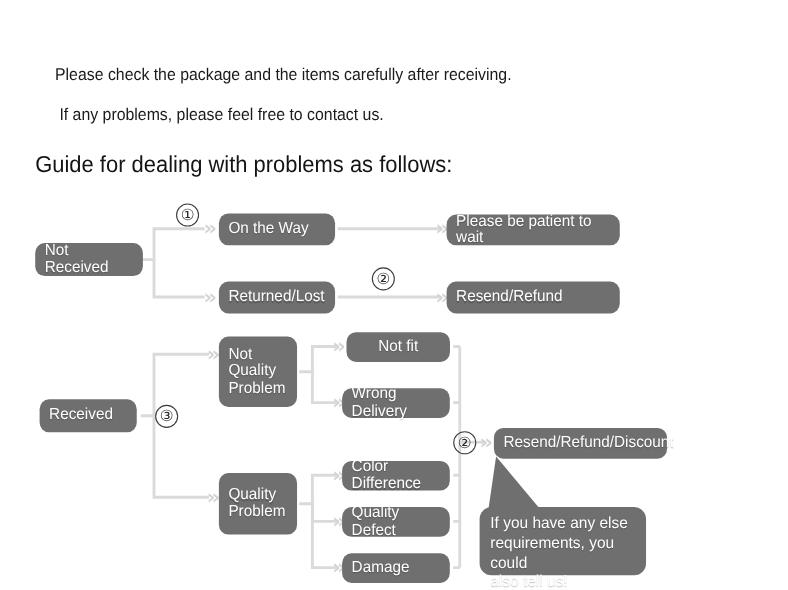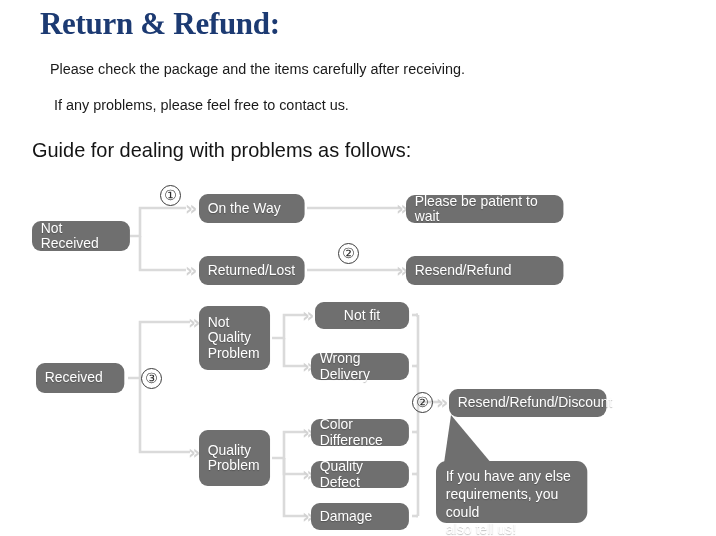--- a/index.html
+++ b/index.html
@@ -102,21 +102,20 @@
     text-shadow:0 1px 1px rgba(0,0,0,.25);
     transform:scaleX(0.97);
     transform-origin:left center;
   }
 </style>
 </head>
 <body>
 
 <div id="root">
 
-  <div class="title">Return &amp; Refund:</div>
   <div class="lead lead1">Please check the package and the items carefully after receiving.</div>
   <div class="lead lead2">If any problems, please feel free to contact us.</div>
   <div class="guide">Guide for dealing with problems as follows:</div>
 
   <svg class="wires" viewBox="0 0 716 536">
 
     <path d="M130 236 L140 236 L140 208 L186 208"></path>
     <path d="M140 236 L140 270 L186 270"></path>
 
     <path d="M307 208 L400 208"></path>

